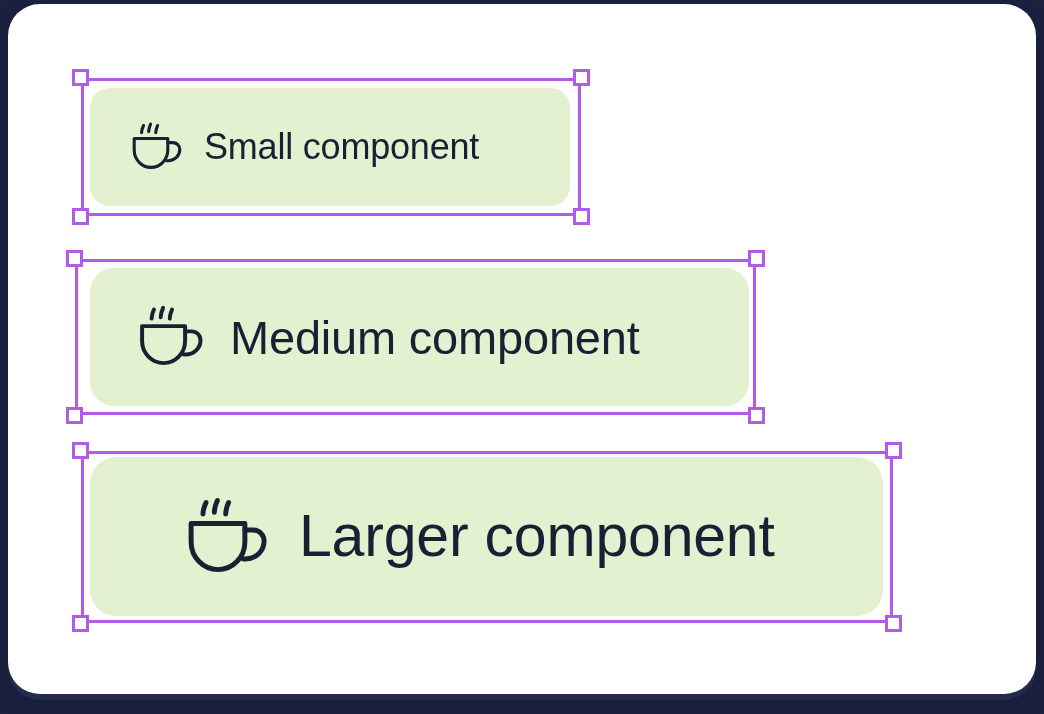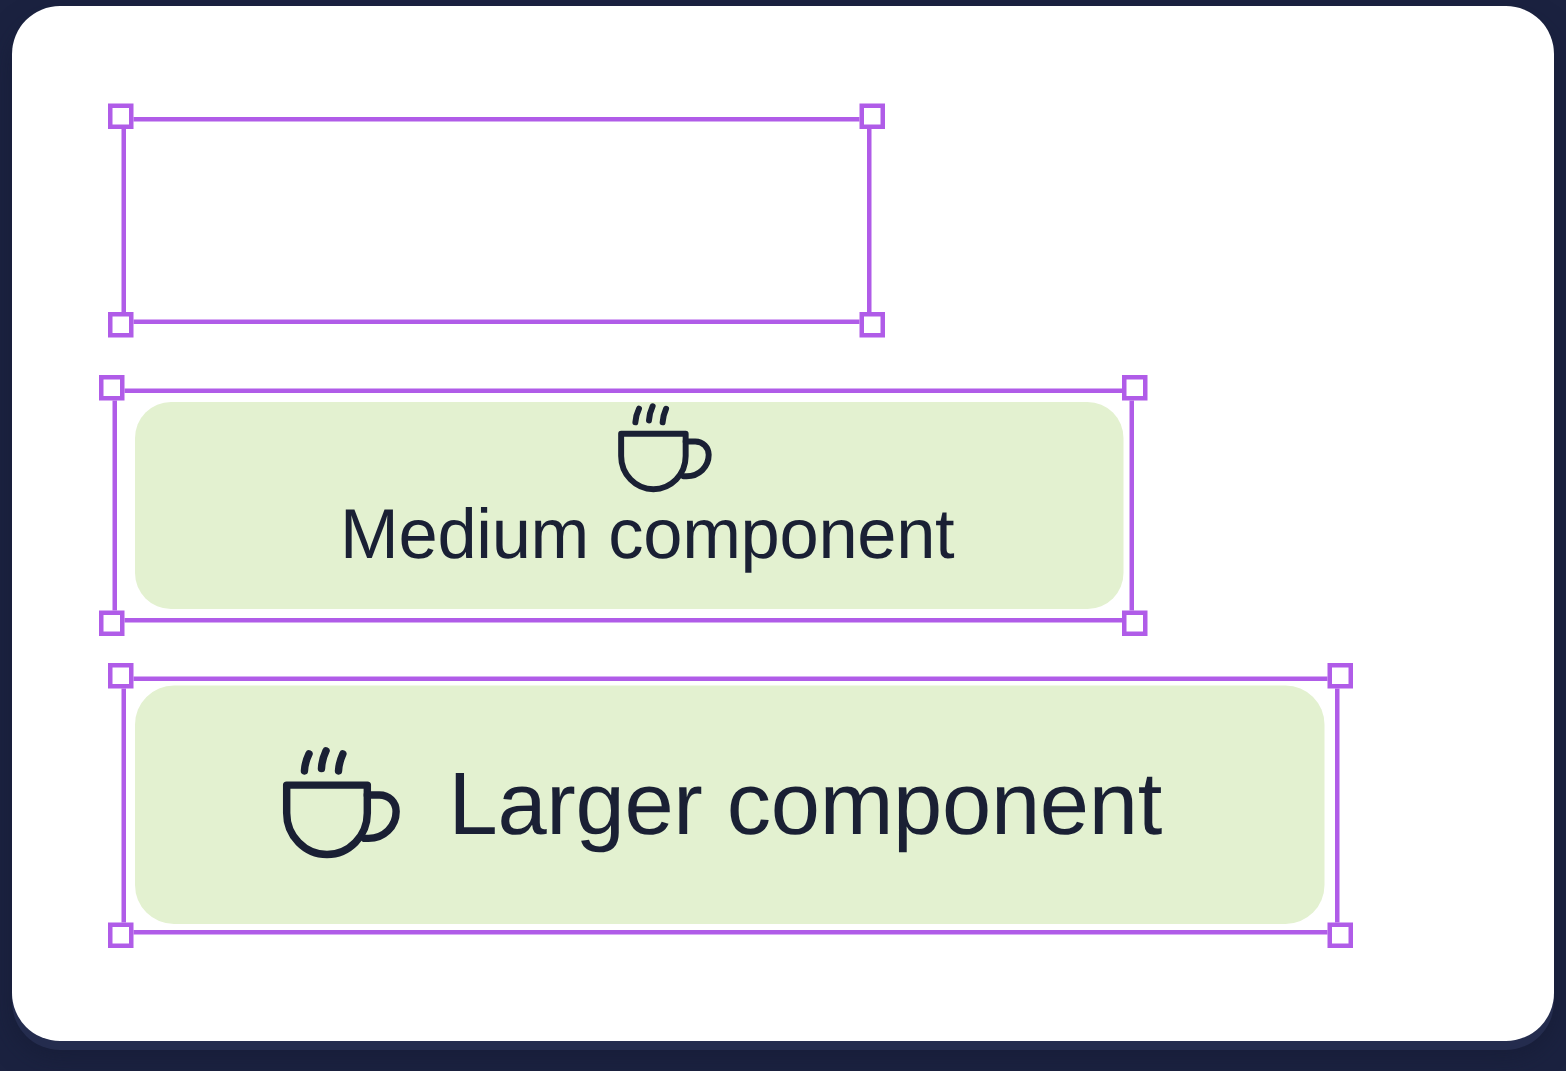--- a/index.html
+++ b/index.html
@@ -60,21 +60,21 @@
   
   .pill {
     position: absolute;
     background: #e3f1d0;
     display: flex;
     align-items: center;
     border-radius: 22px;
     overflow: hidden;
   }
   .pill.sm  { border-radius: 20px; }
-  .pill.md  { border-radius: 24px; flex-direction: column; }
+  .pill.md  { border-radius: 24px; }
   .pill.lg  { border-radius: 26px; }
 
   .pill-icon {
     flex: 0 0 auto;
     display: block;
   }
 
   .pill-label {
     color: #1a2034;
     font-family: "Liberation Sans", sans-serif;
@@ -94,20 +94,32 @@
   .lg .pill-icon  { width: 90px;  height: 80px;  margin-left: 48px; }
   .lg .pill-label { font-size: 59px; margin-left: 28px; }
 </style>
 </head>
 <body>
 
 <div class="canvas-card">
   <div class="artboard">
 
     <div class="selection" style="left:73px; top:74px; width:500px; height:138px;">
+      <div class="pill sm" style="left:9px; top:10px; width:480px; height:118px;">
+        <span class="pill-icon">
+          <svg viewBox="0 0 56 50" width="100%" height="100%" fill="none" stroke="#1a2034" stroke-width="3.1" stroke-linecap="round" stroke-linejoin="round">
+            <path d="M15.5 3.5 C14.2 6.2 13.7 8.3 13.6 10.6"></path>
+            <path d="M22.6 2.2 C21.3 5.0 20.8 7.2 20.7 9.6"></path>
+            <path d="M29.6 3.5 C28.4 6.2 27.9 8.3 27.8 10.6"></path>
+            <path d="M6.2 16.5 h33.6 v11.6 c0 9.6 -7.6 17.3 -16.8 17.3 S6.2 37.7 6.2 28.1 Z"></path>
+            <path d="M39.8 20.6 h5.0 c4.0 0 7.0 3.0 7.0 6.9 c0 6.3 -5.1 11.2 -11.5 11.2 h-1.6"></path>
+          </svg>
+        </span>
+        <span class="pill-label">Small component</span>
+      </div>
       <div class="sel-frame"></div>
       <div class="handle tl"></div>
       <div class="handle tr"></div>
       <div class="handle bl"></div>
       <div class="handle br"></div>
     </div>
 
     <div class="selection" style="left:67px; top:255px; width:681px; height:156px;">
       <div class="pill md" style="left:15px; top:9px; width:659px; height:138px;">
         <span class="pill-icon">

